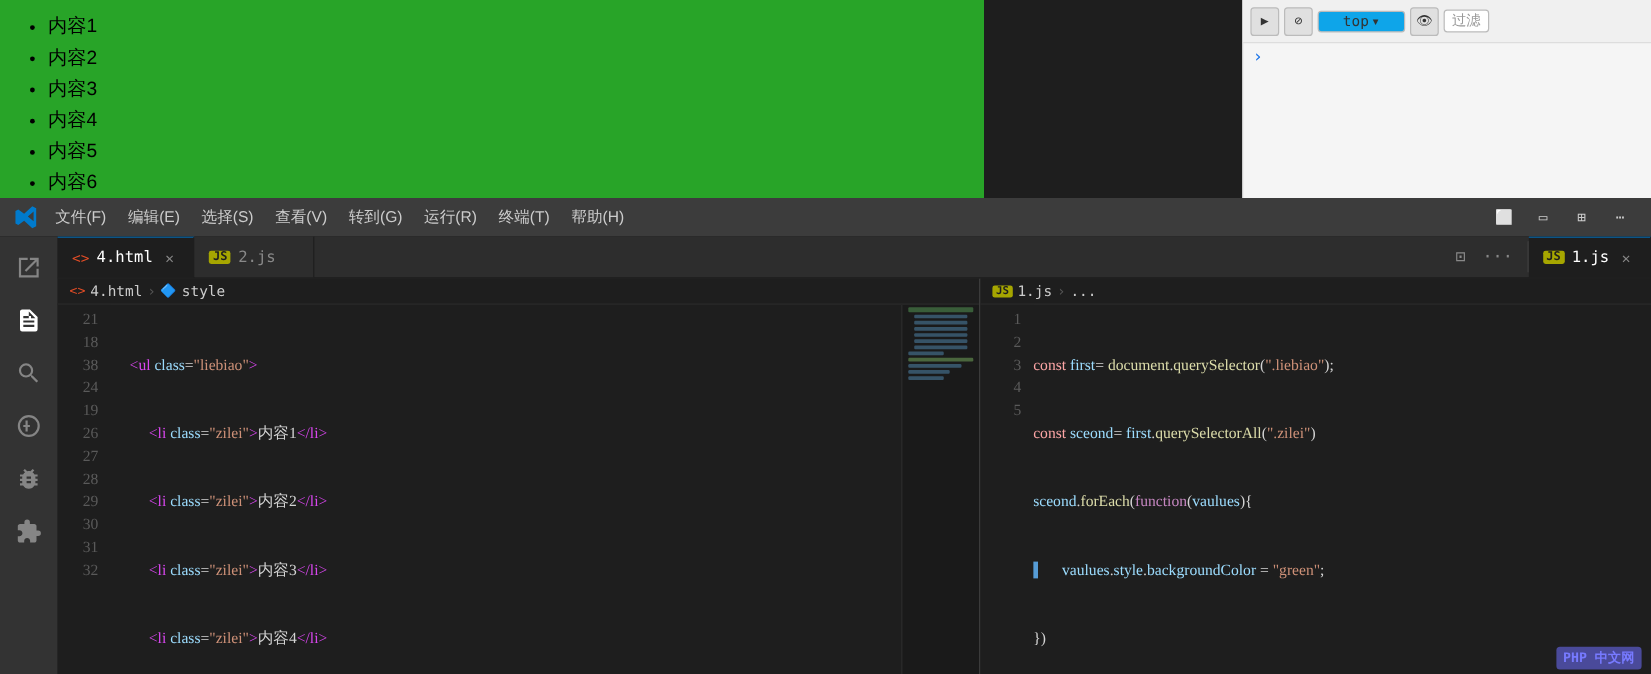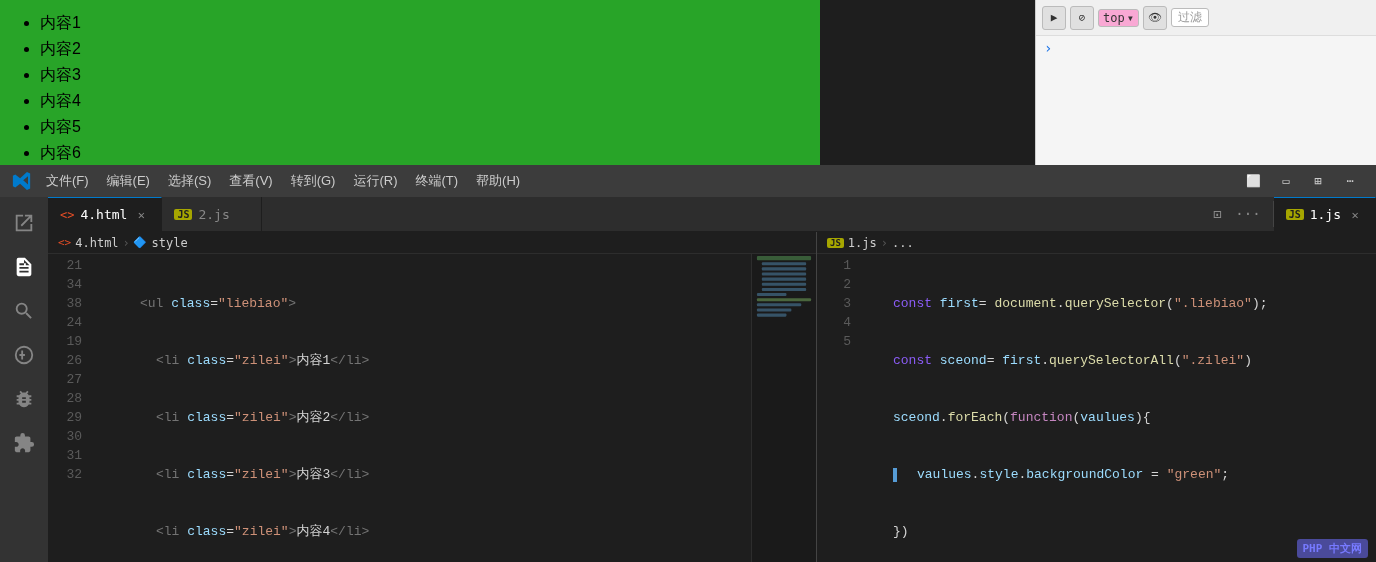--- a/index.html
+++ b/index.html
@@ -48,24 +48,24 @@
       background: #e0e0e0;
       border: 1px solid #bbb;
       border-radius: 3px;
       display: flex; align-items: center; justify-content: center;
       font-size: 11px;
       cursor: pointer;
       color: #333;
     }
     .devtools-select {
       display: flex; align-items: center;
-      background: #f9a8d4;
+      background: #0ea5e9;
       border: 1px solid #bbb;
       border-radius: 3px;
-      padding: 1px 4px;
+      padding: 1px 20px;
       font-size: 12px;
       color: #333;
       gap: 2px;
     }
     .devtools-filter {
       background: #fff;
       border: 1px solid #bbb;
       border-radius: 3px;
       padding: 0 6px;
       font-size: 12px;
@@ -240,24 +240,23 @@
     .breadcrumb-item { color: #ccc; cursor: pointer; }
     .breadcrumb-icon { font-size: 11px; }
 
     
     .code-editor {
       flex: 1;
       background: #1e1e1e;
       overflow: hidden;
       display: flex;
       font-size: 13px;
-      font-family: Liberation Mono, monospace;
+      font-family: Liberation Serif, serif;
       line-height: 19px;
       position: relative;
-      gap: 32px;
     }
     .line-numbers {
       width: 44px;
       background: #1e1e1e;
       color: #5a5a5a;
       text-align: right;
       padding-right: 10px;
       padding-top: 2px;
       user-select: none;
       flex-shrink: 0;
@@ -265,29 +264,29 @@
     .line-numbers div { height: 19px; }
     .code-content {
       flex: 1;
       padding-top: 2px;
       overflow: hidden;
       white-space: pre;
     }
     .code-line { height: 19px; display: flex; align-items: center; }
 
     
-    .c-tag { color: #737373; }
+    .c-tag { color: #d946ef; }
     .c-attr { color: #9cdcfe; }
     .c-string { color: #ce9178; }
     .c-text { color: #d4d4d4; }
     .c-punct { color: #d4d4d4; }
     .c-keyword { color: #c586c0; }
     .c-fn { color: #dcdcaa; }
     .c-var { color: #9cdcfe; }
-    .c-const { color: #8b5cf6; }
+    .c-const { color: #fca5a5; }
     .c-op { color: #d4d4d4; }
 
     
     .minimap {
       width: 65px;
       background: #1a1a1a;
       border-left: 1px solid #2d2d2d;
       position: relative;
       overflow: hidden;
     }
@@ -458,21 +457,21 @@
             <span class="breadcrumb-icon" style="color:#e44d26">&lt;&gt;</span>
             <span class="breadcrumb-item">4.html</span>
             <span class="breadcrumb-sep">›</span>
             <span class="breadcrumb-icon">🔷</span>
             <span class="breadcrumb-item">style</span>
           </div>
 
           <div class="code-editor">
             <div class="line-numbers">
               <div>21</div>
-                <div>34</div>
+                <div>18</div>
                 <div>38</div>
                 <div>24</div>
               <div>19</div>
                 <div>26</div>
                 <div>27</div>
                 <div>28</div>
               <div>29</div>
                 <div>30</div>
                 <div>31</div>
                 <div>32</div>

